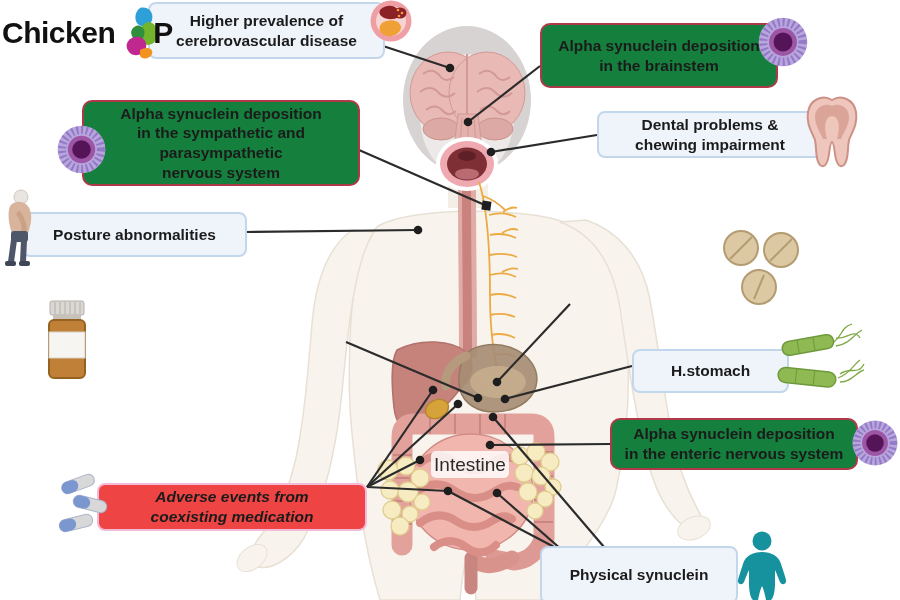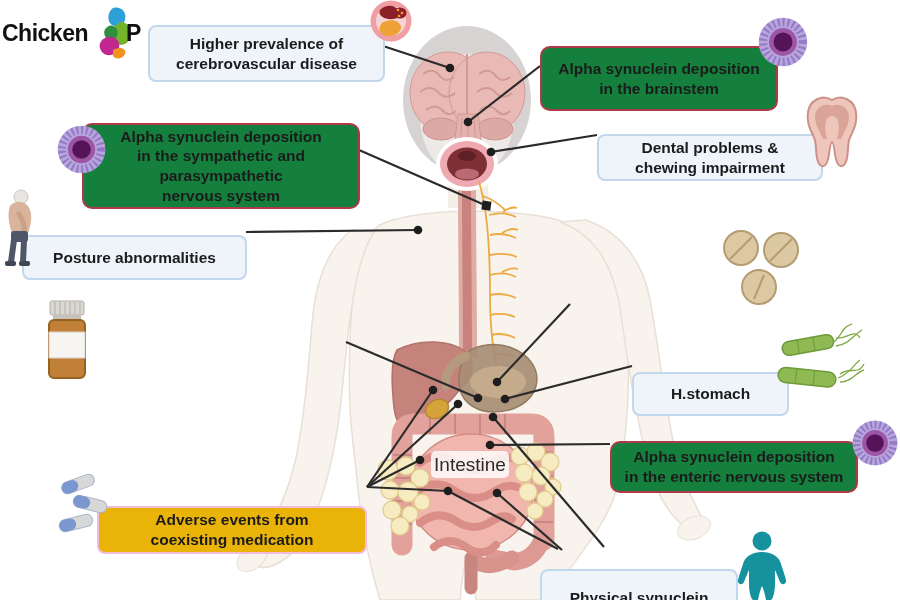--- a/index.html
+++ b/index.html
@@ -1,28 +1,28 @@
 <!DOCTYPE html>
 <html><head>
 <meta charset="utf-8">
 <style>
   html,body{margin:0;padding:0;background:#fff;}
   .canvas{position:relative;width:900px;height:600px;overflow:hidden;background:#fff;
           font-family:"Liberation Sans",sans-serif;}
   .layer{position:absolute;inset:0;width:900px;height:600px;}
   
   .callout{position:absolute;display:flex;align-items:center;justify-content:center;
-           text-align:center;z-index:10;box-sizing:border-box;padding:20px 6px;margin-top:23px;}
+           text-align:center;z-index:10;box-sizing:border-box;padding:20px 6px;}
   .callout .ct{white-space:pre-line;font-weight:700;color:#1b1b1b;font-size:15.5px;line-height:1.27;}
   .blue{background:#eff3fa;border:2px solid #c3d7ec;border-radius:8px;}
   .pink{background:#15803d;border:2.5px solid #ae3a49;border-radius:10px;}
-  .rose{background:#eab308;border:2px solid #f2bcd9;border-radius:8px;}
+  .rose{background:#ef4444;border:2px solid #f2bcd9;border-radius:8px;font-style:italic;}
   
   .logo{position:absolute;left:2px;top:6px;display:flex;align-items:center;z-index:20;}
-  .logo .lt{font-weight:700;font-size:23px;color:#111;letter-spacing:-0.5px;}
+  .logo .lt{font-weight:700;font-size:30px;color:#111;letter-spacing:-0.5px;}
   .logo svg{margin:0 -5px 0 -3px;}
   
   .organ-label{position:absolute;left:431px;top:451px;width:78px;height:27px;z-index:9;
       background:rgba(255,255,255,0.82);border-radius:5px;display:flex;align-items:center;
       justify-content:center;font-size:19px;color:#2b2b2b;}
   .icon{position:absolute;z-index:11;}
 </style>
 </head>
 <body>
 

